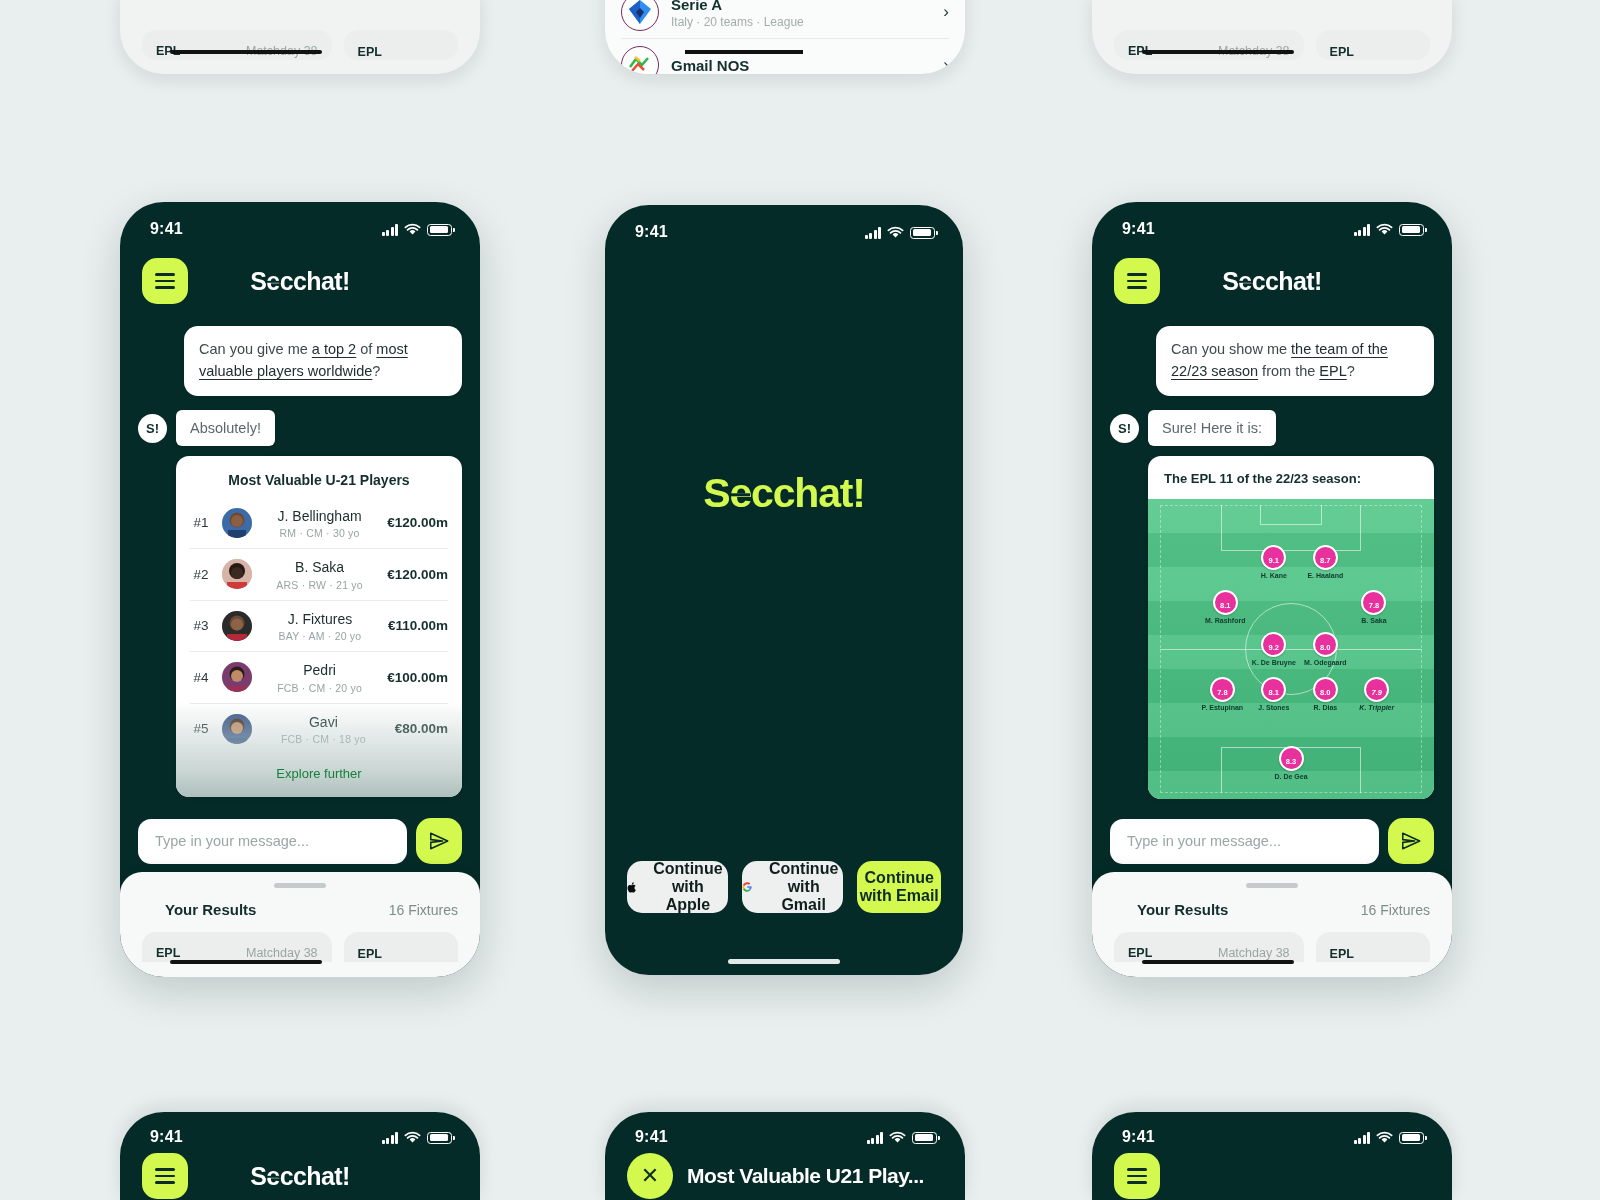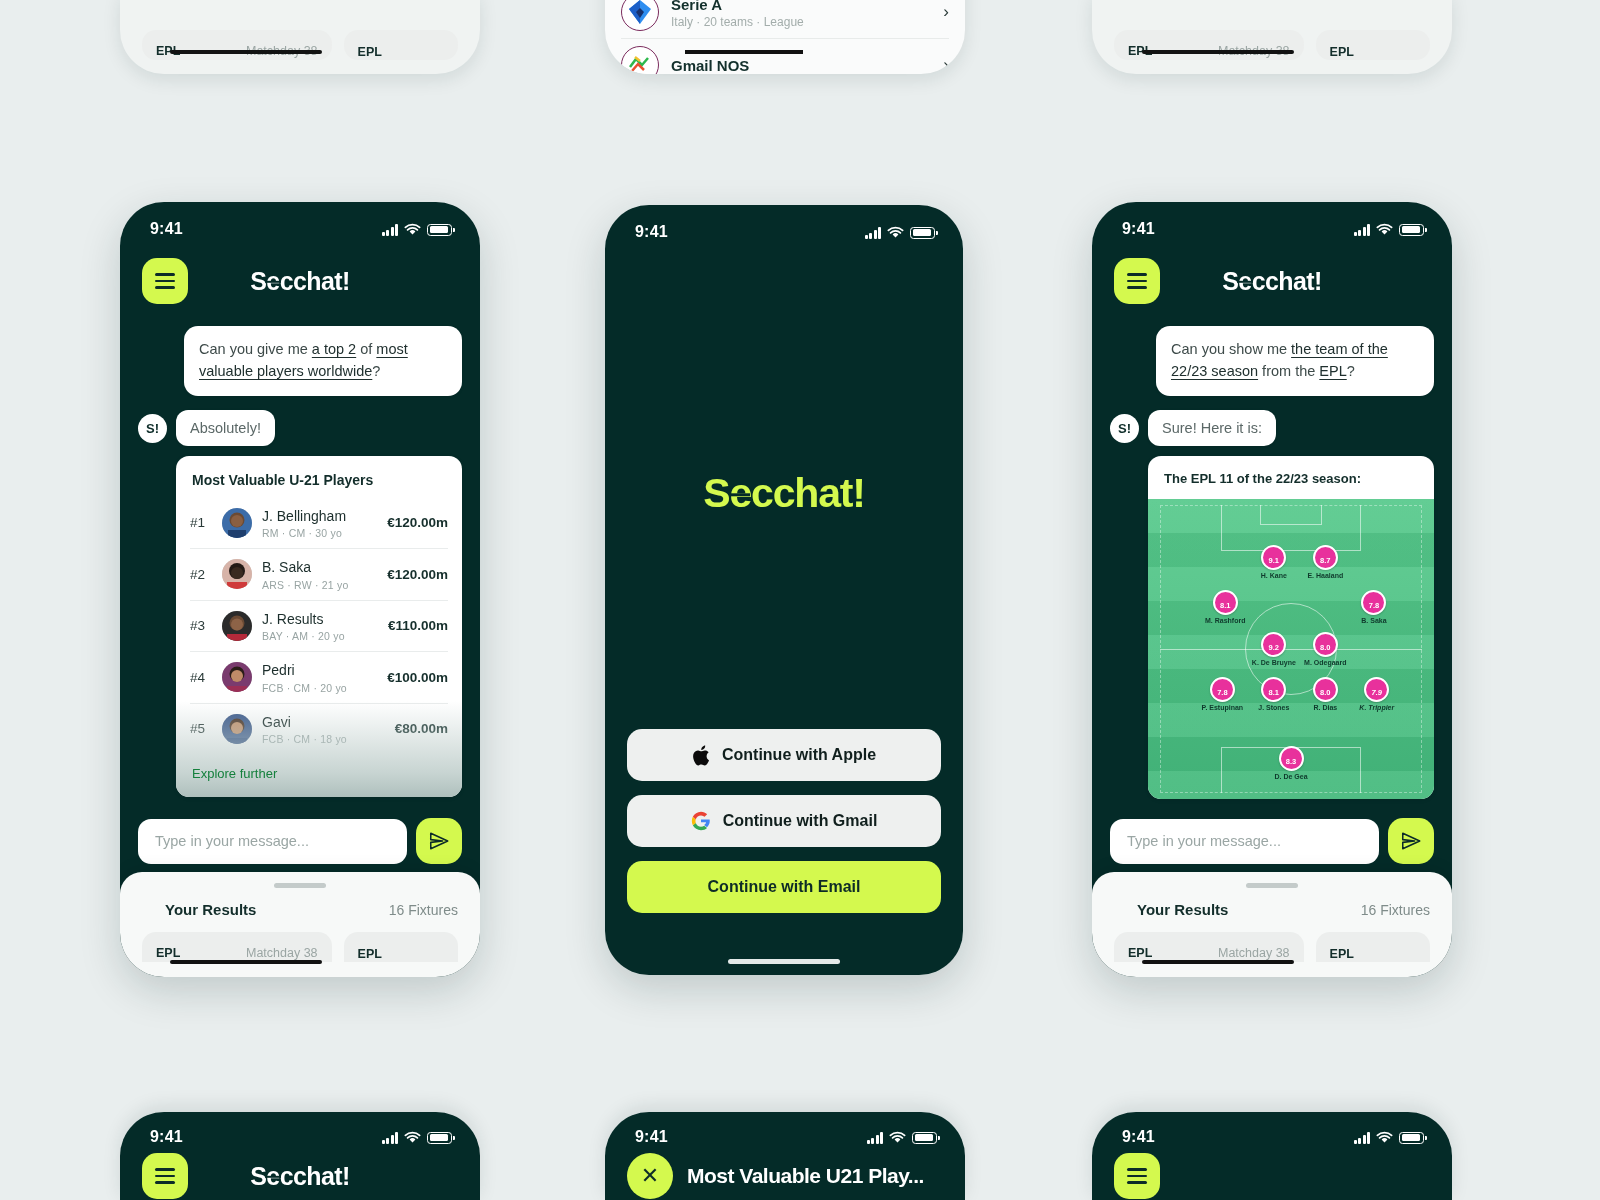--- a/index.html
+++ b/index.html
@@ -74,28 +74,28 @@
     box-shadow: 0 1px 3px rgba(0,0,0,.10);
   }
   .bubble-user u { text-decoration: underline; text-underline-offset: 3px; color:#20302f;}
   .bot-row { display: flex; align-items: flex-start; gap: 9px; margin-top: 14px; }
   .bot-avatar {
     width: 29px; height: 29px; border-radius: 50%; background: #fff;
     display: flex; align-items: center; justify-content: center;
     font-size: 13px; font-weight: 800; color: #0f2e2a; flex: none; margin-top: 4px;
   }
   .bubble-bot {
-    background: #fff; border-radius: 12px; padding: 10px 14px;
+    background: #fff; border-radius: 6px; padding: 10px 14px;
     font-size: 14.5px; color: #5b6867; box-shadow: 0 1px 3px rgba(0,0,0,.10);
   }
 
   
   .result-card {
     margin: 10px 0 0 38px; background: #fff; border-radius: 13px;
-    overflow: hidden; position: relative; box-shadow: 0 1px 4px rgba(0,0,0,.10);
+    overflow: hidden; position: relative; box-shadow: 0 1px 4px rgba(0,0,0,.10); text-align: center;
   }
   .result-card.fade::after {
     content:""; position:absolute; left:0; right:0; bottom:0; height:96px;
     background: linear-gradient(180deg, rgba(255,255,255,0) 0%, rgba(190,205,202,.85) 75%, rgba(170,188,185,.95) 100%);
     pointer-events:none;
   }
   .card-title { font-size: 14px; font-weight: 700; color: #132e2b; padding: 16px 16px 10px; }
   .plist { padding: 0 14px; }
   .prow {
     display: flex; align-items: center; gap: 10px;
@@ -175,21 +175,21 @@
   }
   .brand {
     position: absolute; left: 0; right: 0; top: 265px; text-align: center;
     color: #d4f94e; font-size: 41px; font-weight: 800; letter-spacing: -1.2px;
   }
   .brand .strike { position: relative; display: inline-block; }
   .brand .strike::after {
     content:""; position:absolute; left: 1px; right: 1px; top: 53%; height: 3.4px;
     background: #042b28; transform: translateY(-50%);
   }
-  .auth { position: absolute; left: 22px; right: 22px; bottom: 62px; display: flex; flex-direction: column; gap: 14px; }
+  .auth { position: absolute; left: 22px; right: 22px; bottom: 62px; display: flex; flex-direction: row; gap: 14px; }
   .auth-btn {
     height: 52px; border-radius: 15px; border: none; cursor: pointer;
     display: flex; align-items: center; justify-content: center; gap: 12px;
     font-size: 16px; font-weight: 700; font-family: inherit;
   }
   .auth-btn.light { background: #eef0ef; color: #101f1d; }
   .auth-btn.lime { background: #d4f94e; color: #0d2b27; }
   .home-ind { position: absolute; left: 50%; bottom: 11px; width: 112px; height: 5px; border-radius: 3px; background: #e3e9e8; transform: translateX(-50%); }
 
   
@@ -349,21 +349,21 @@
             <span class="prank">#3</span>
             <span class="pavatar">
                 <svg class="face" viewBox="0 0 30 30">
                   <rect width="30" height="30" fill="#2b2b2b"></rect>
                   <circle cx="15" cy="12" r="7.5" fill="#6a4a34"></circle>
                   <circle cx="15" cy="13.5" r="6" fill="#8d6347"></circle>
                   <rect x="5" y="23" width="20" height="8" fill="#b4293a"></rect>
                 </svg>
               </span>
             <span class="pinfo">
-              <span class="pname">J. Results</span>
+              <span class="pname">J. Fixtures</span>
               <span class="pmeta" style="display:block">BAY · AM · 20 yo</span>
             </span>
             <span class="pvalue">€110.00m</span>
           </div>
           <div class="prow">
             <span class="prank">#4</span>
             <span class="pavatar">
                 <svg class="face" viewBox="0 0 30 30">
                   <rect width="30" height="30" fill="#7a3b6e"></rect>
                   <circle cx="15" cy="12" r="7.5" fill="#2a1d17"></circle>

